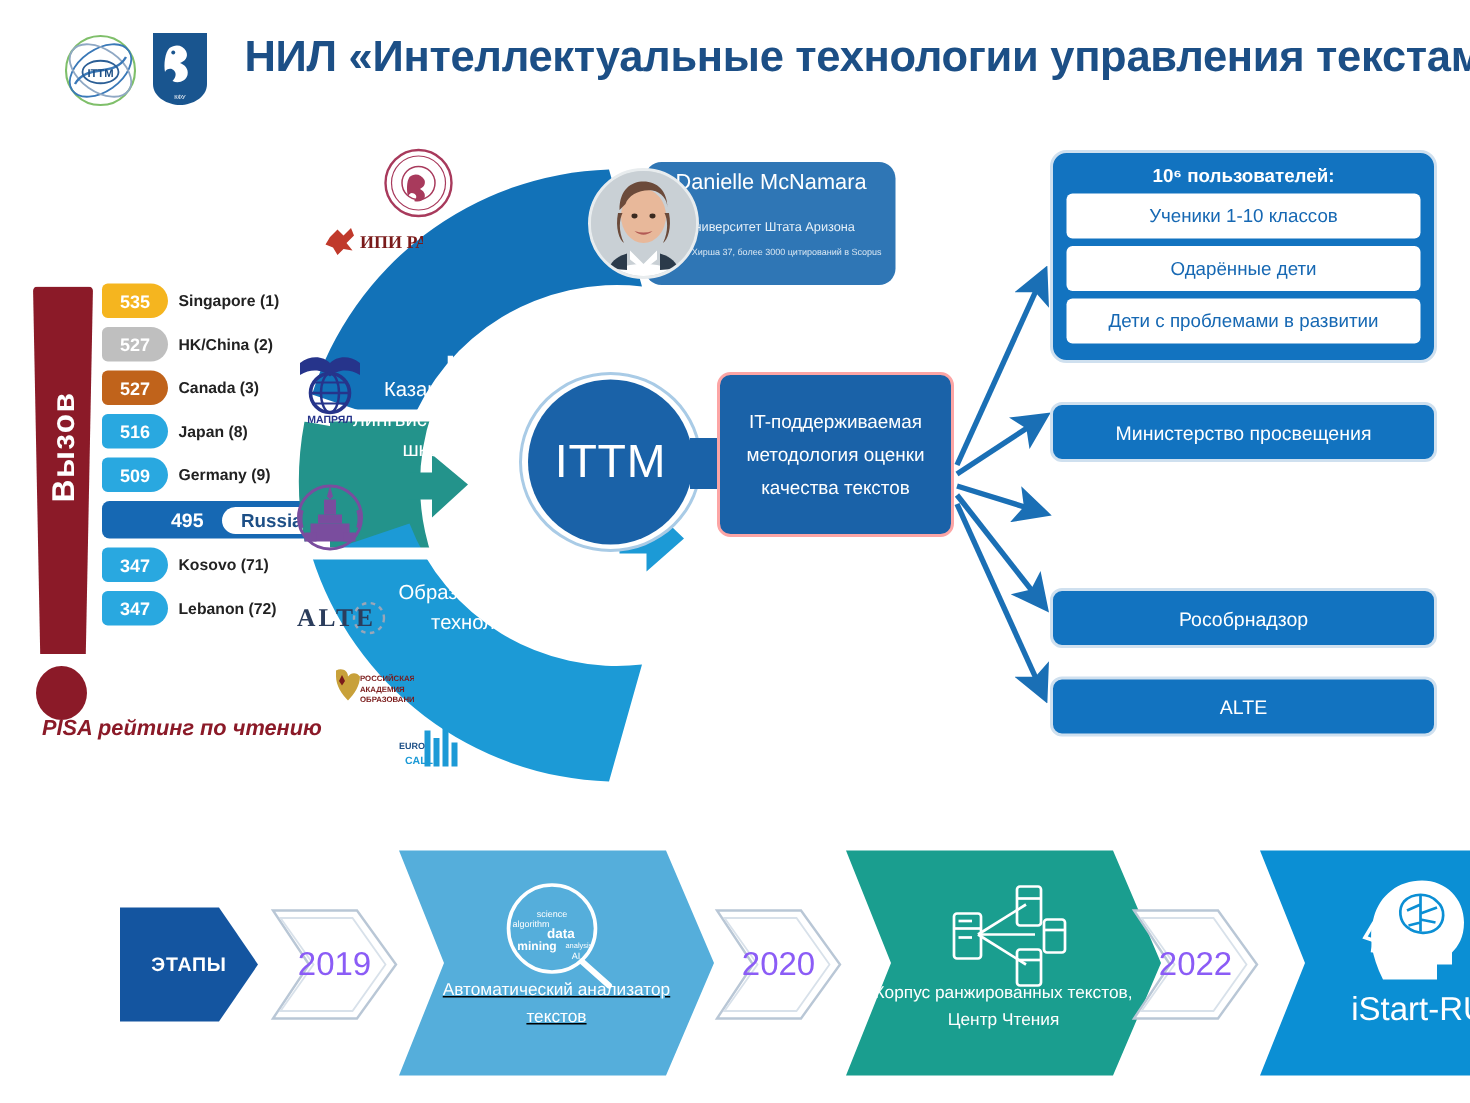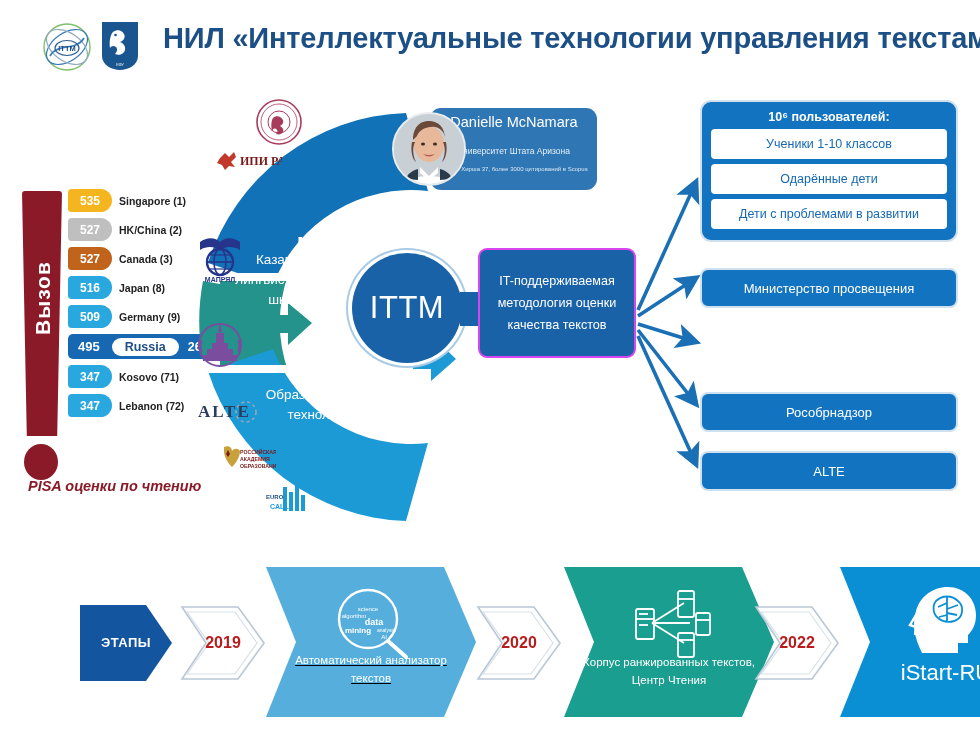--- a/index.html
+++ b/index.html
@@ -55,21 +55,21 @@
   }
   .pisa-label {
     margin-left:7px; font-size:10.5px; font-weight:700; color:#222;
     white-space:nowrap;
   }
   .pisa-row.russia { height:27px; }
   .pisa-row.russia .ru-wrap {
     display:flex; align-items:center; height:25px;
     background:#1668b3; border-radius:5px; padding:0 2px;
   }
-  .ru-val { color:#fff; font-size:13px; font-weight:700; padding:0 9px 0 8px; }
+  .ru-val { color:#fff; font-size:13px; font-weight:700; padding:0 9px 0 8px;margin-left:36px; }
   .ru-name {
     background:#fff; color:#1d4f86; font-size:12.5px; font-weight:700;
     padding:2px 13px; border-radius:12px; margin:0 3px;
   }
   .ru-rank { color:#fff; font-size:12.5px; font-weight:700; padding:0 9px 0 6px; }
   .pisa-caption {
     position:absolute; left:14px; top:290px;
     font-size:14.5px; font-weight:700; font-style:italic; color:#8b1a28;
     white-space:nowrap;
   }
@@ -103,21 +103,21 @@
     position:absolute; left:352px; top:253px; width:110px; height:110px;
     border-radius:50%; background:#1a62a8;
     display:flex; align-items:center; justify-content:center;
     color:#fff; font-size:31px; letter-spacing:0.5px;
   }
   .big-arrow { position:absolute; left:460px; top:272px; width:40px; height:74px; }
 
   
   .method-box {
     position:absolute; left:478px; top:248px; width:158px; height:110px;
-    background:#1a62a8; border:2px solid #d946ef; border-radius:9px;
+    background:#1a62a8; border:2px solid #fca5a5; border-radius:9px;
     display:flex; flex-direction:column; align-items:center; justify-content:center;
     color:#fff; font-size:12.6px; line-height:22px; text-align:center;
   }
 
   
   .users-box {
     position:absolute; left:700px; top:100px; width:258px; height:142px;
     background:#1273c0; border:2px solid #cfe0ef; border-radius:11px;
     padding:6px 9px 8px 9px;
   }
@@ -146,21 +146,21 @@
   .chev { position:absolute; display:flex; align-items:center; justify-content:center; }
   .chev .ctext {
     position:relative; z-index:2; text-align:center; color:#fff;
     font-size:11.5px; line-height:18px;
   }
   .year-chev {
     position:absolute; width:82px; height:72px;
     display:flex; align-items:center; justify-content:center;
   }
   .year-chev .ytext {
-    position:relative; z-index:2; color:#b91c1c; font-size:16px; font-weight:700;
+    position:relative; z-index:2; color:#8b5cf6; font-size:22px; font-weight:400;
   }
 
   .t-stages { left:10px; top:50px; width:92px; height:76px; }
   .t-stages .ctext { font-size:13px; font-weight:700; letter-spacing:0.5px; }
   .t-auto   { left:196px; top:12px; width:210px; height:150px;text-decoration:underline; }
   .t-corpus { left:494px; top:12px; width:210px; height:150px; }
   .t-istart { left:770px; top:12px; width:212px; height:150px; }
   .t-istart .ctext { font-size:22px; }
 
   .y-2019 { left:112px; top:52px; }
@@ -237,21 +237,21 @@
       <div class="pisa-row">
         <div class="pisa-pill" style="background:#29a8e0">347</div>
         <div class="pisa-label">Kosovo (71)</div>
       </div>
       <div class="pisa-row">
         <div class="pisa-pill" style="background:#29a8e0">347</div>
         <div class="pisa-label">Lebanon (72)</div>
       </div>
     </div>
 
-    <div class="pisa-caption">PISA оценки по чтению</div>
+    <div class="pisa-caption">PISA рейтинг по чтению</div>
   </div>
 
   <div class="fan">
     <svg class="abs" width="260" height="425" viewBox="0 0 260 425">
 
       <path d="M178 10 L200 88 A148 148 0 0 0 45 182 L-20 160
                A215 215 0 0 1 178 10 Z" transform="translate(18,8)" fill="#1272b8"></path>
 
       <path d="M203 150 L228 172 L203 196 L203 182 L185 182 L185 162 L203 162 Z" transform="translate(18,8)" fill="#1272b8"></path>
 

